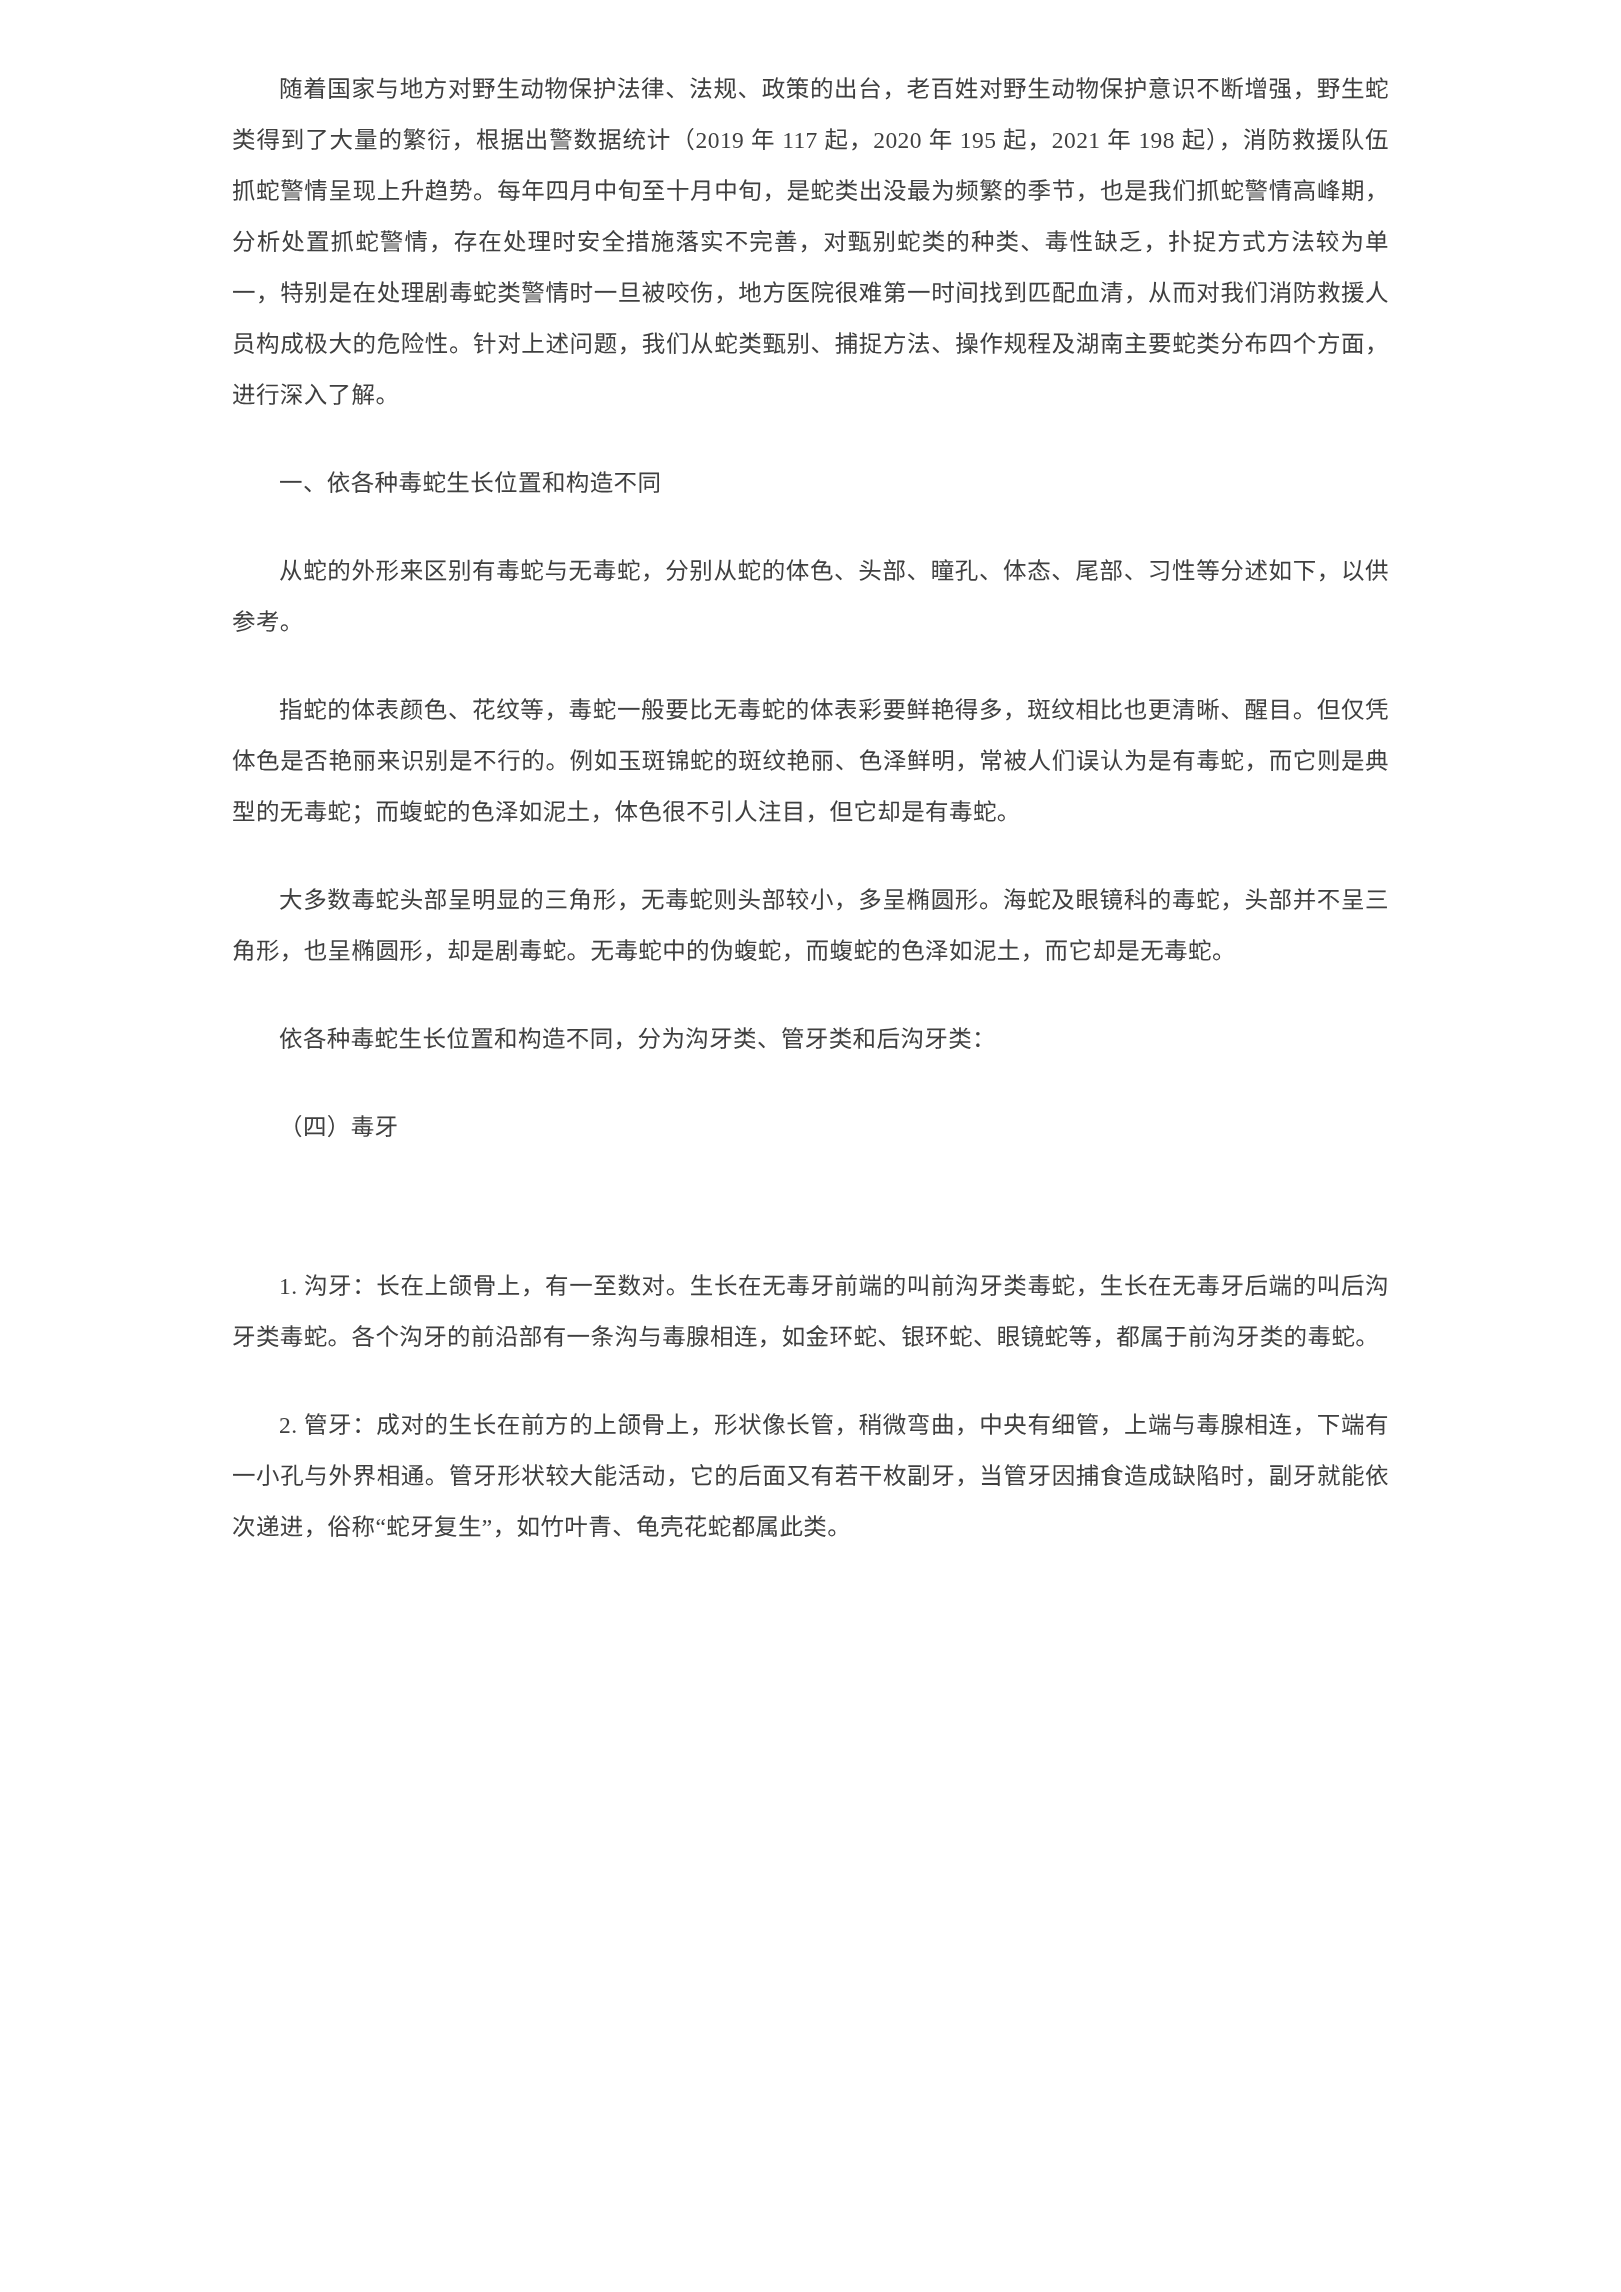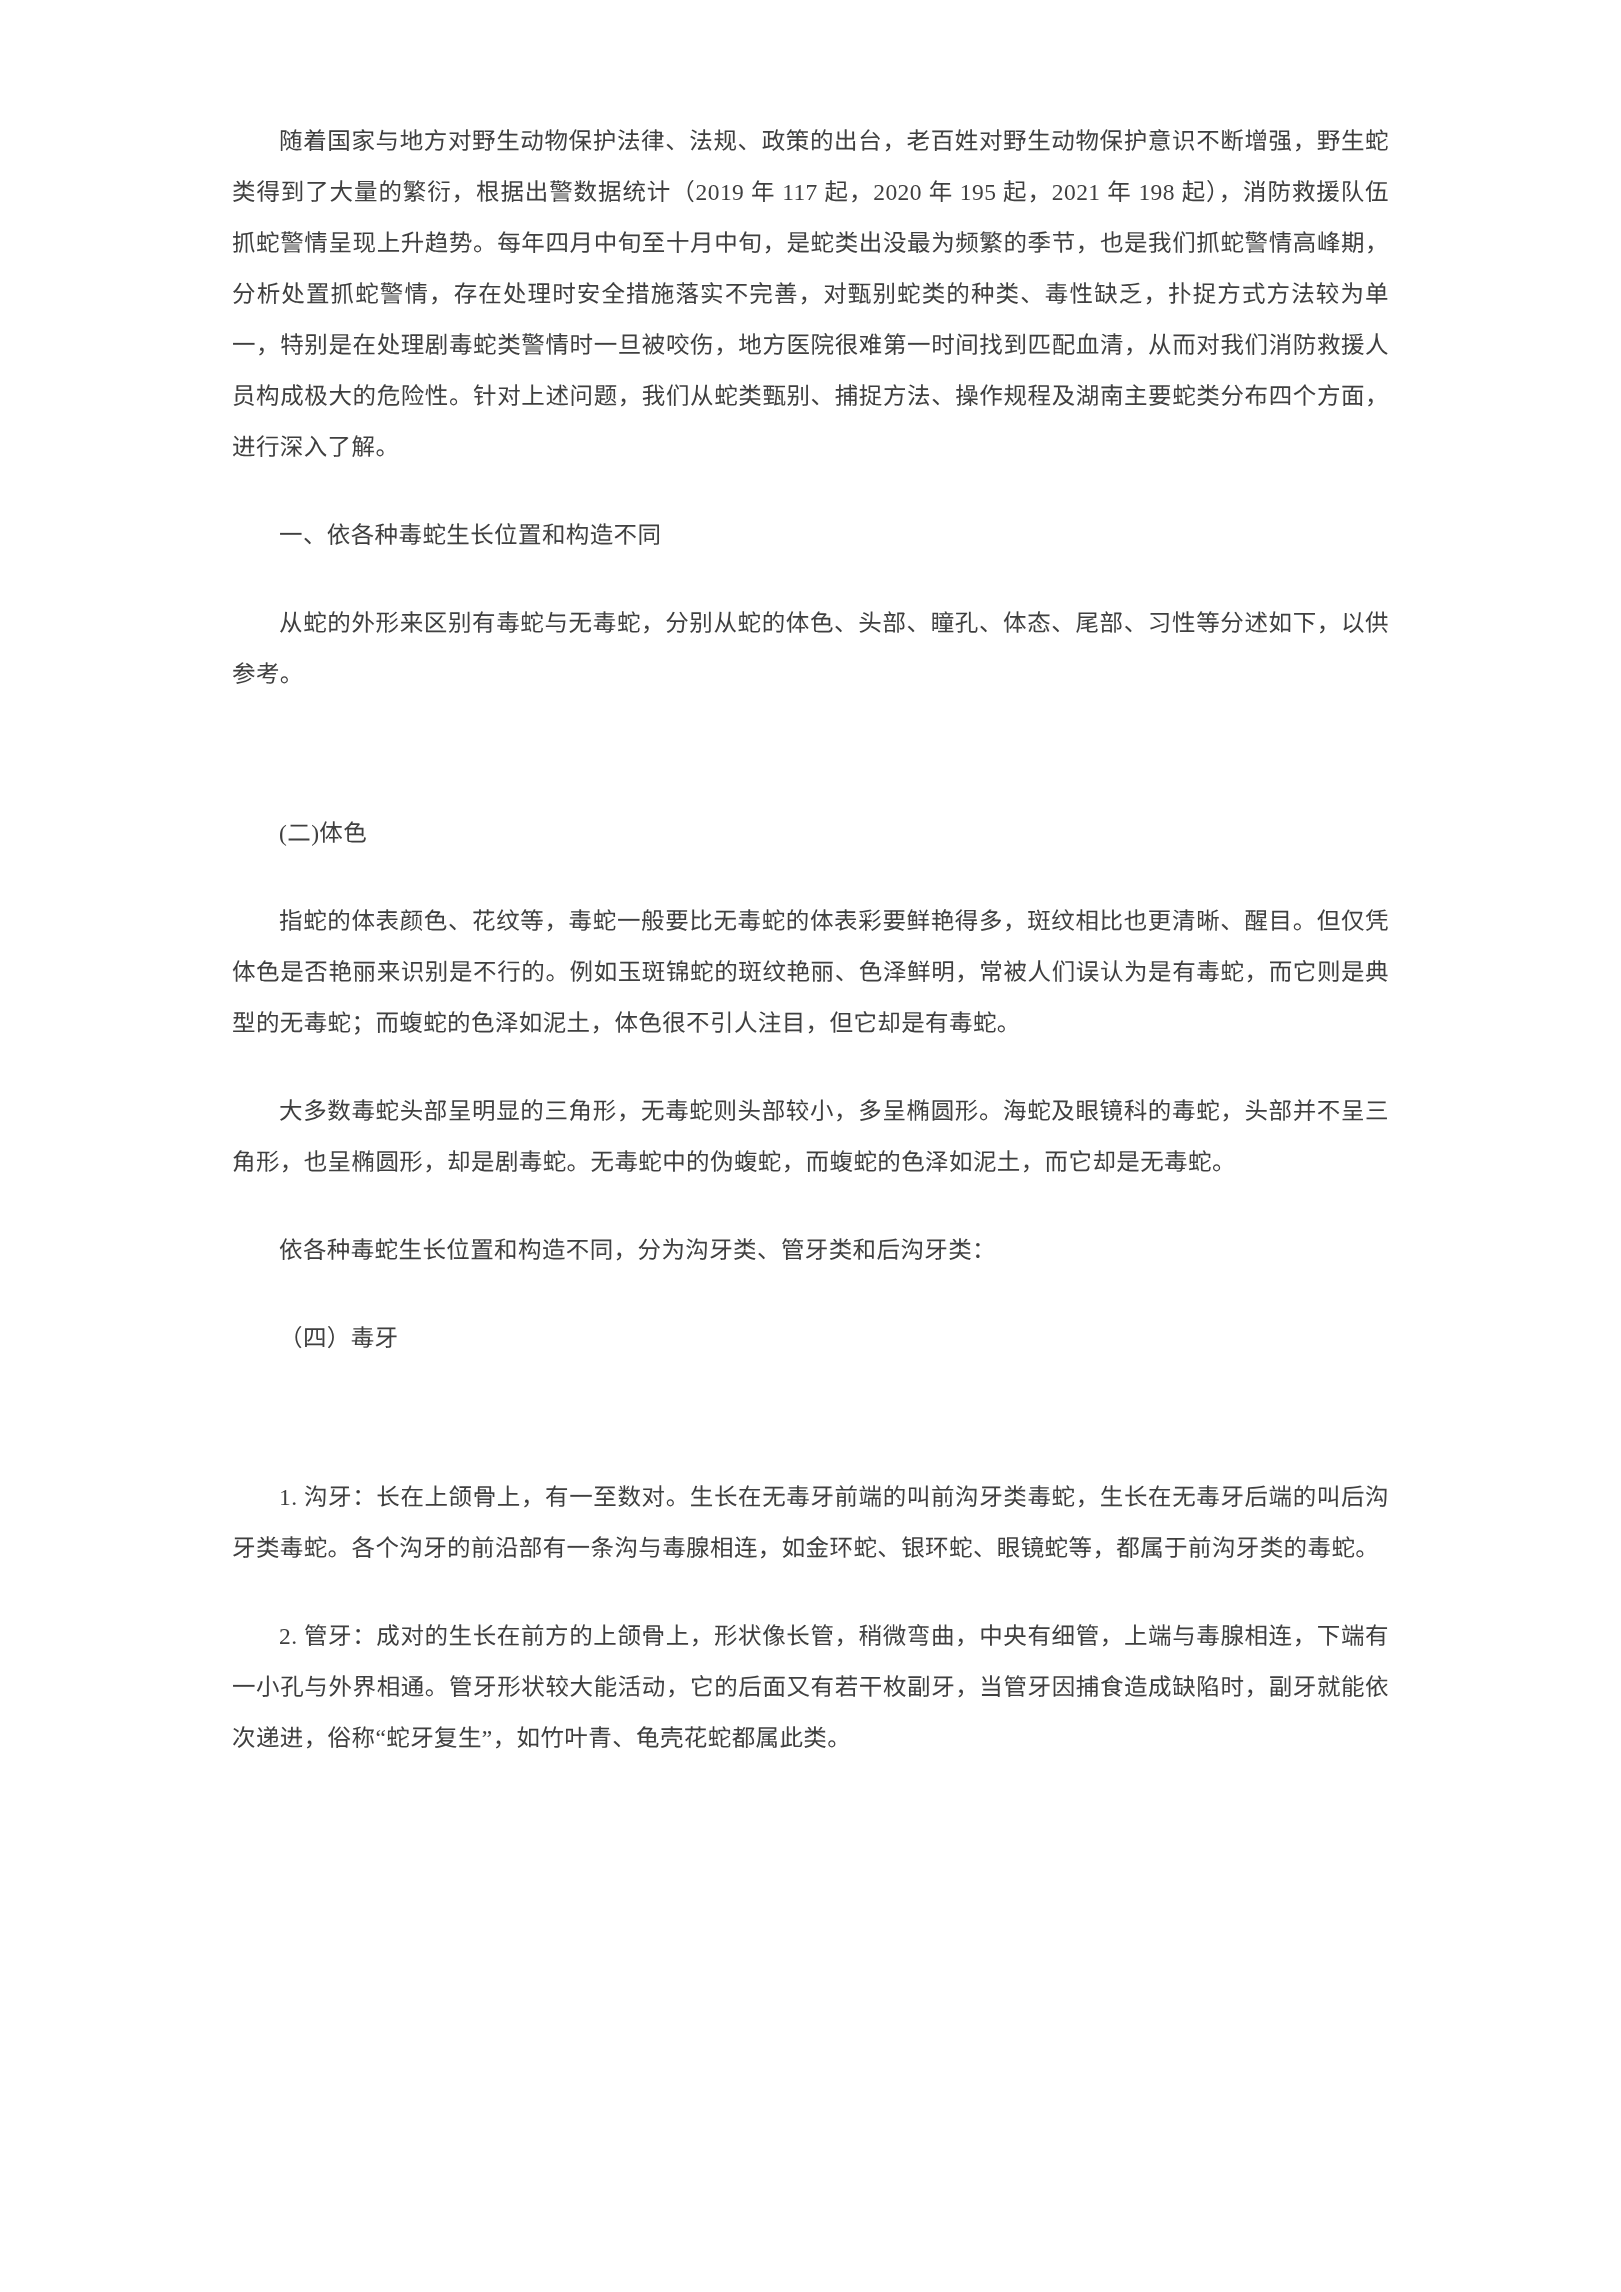--- a/index.html
+++ b/index.html
@@ -8,22 +8,22 @@
   }
   body {
     width: 1621px;
     min-height: 2293px;
     font-family: "Liberation Serif", "DejaVu Serif", serif;
     color: #3f3f3f;
     position: relative;
   }
   .page {
     width: 1157px;
-    margin: 0 auto;
-    padding-top: 116px;
+    margin: 12px auto;
+    padding-top: 52px;
     padding-bottom: 157px;
   }
   .block {
     font-size: 23.5px;
     line-height: 51px;
     text-align: justify;
     text-indent: 2em;
     margin-bottom: 37px;
     letter-spacing: 0.4px;
     word-break: break-all;
@@ -41,21 +41,20 @@
 
 <div class="page">
 
   <p class="block paragraph">随着国家与地方对野生动物保护法律、法规、政策的出台，老百姓对野生动物保护意识不断增强，野生蛇类得到了大量的繁衍，根据出警数据统计（2019 年 117 起，2020 年 195 起，2021 年 198 起），消防救援队伍抓蛇警情呈现上升趋势。每年四月中旬至十月中旬，是蛇类出没最为频繁的季节，也是我们抓蛇警情高峰期，分析处置抓蛇警情，存在处理时安全措施落实不完善，对甄别蛇类的种类、毒性缺乏，扑捉方式方法较为单一，特别是在处理剧毒蛇类警情时一旦被咬伤，地方医院很难第一时间找到匹配血清，从而对我们消防救援人员构成极大的危险性。针对上述问题，我们从蛇类甄别、捕捉方法、操作规程及湖南主要蛇类分布四个方面，进行深入了解。</p>
 
   <p class="block heading">一、依各种毒蛇生长位置和构造不同</p>
 
 
   <p class="block paragraph">从蛇的外形来区别有毒蛇与无毒蛇，分别从蛇的体色、头部、瞳孔、体态、尾部、习性等分述如下，以供参考。</p>
 
-  <p class="block subheading gap-large">(二)体色</p>
 
   <p class="block paragraph">指蛇的体表颜色、花纹等，毒蛇一般要比无毒蛇的体表彩要鲜艳得多，斑纹相比也更清晰、醒目。但仅凭体色是否艳丽来识别是不行的。例如玉斑锦蛇的斑纹艳丽、色泽鲜明，常被人们误认为是有毒蛇，而它则是典型的无毒蛇；而蝮蛇的色泽如泥土，体色很不引人注目，但它却是有毒蛇。</p>
 
 
   <p class="block paragraph">大多数毒蛇头部呈明显的三角形，无毒蛇则头部较小，多呈椭圆形。海蛇及眼镜科的毒蛇，头部并不呈三角形，也呈椭圆形，却是剧毒蛇。无毒蛇中的伪蝮蛇，而蝮蛇的色泽如泥土，而它却是无毒蛇。</p>
 
   <p class="block paragraph">依各种毒蛇生长位置和构造不同，分为沟牙类、管牙类和后沟牙类：</p>
 
   <p class="block subheading">（四）毒牙</p>
 

